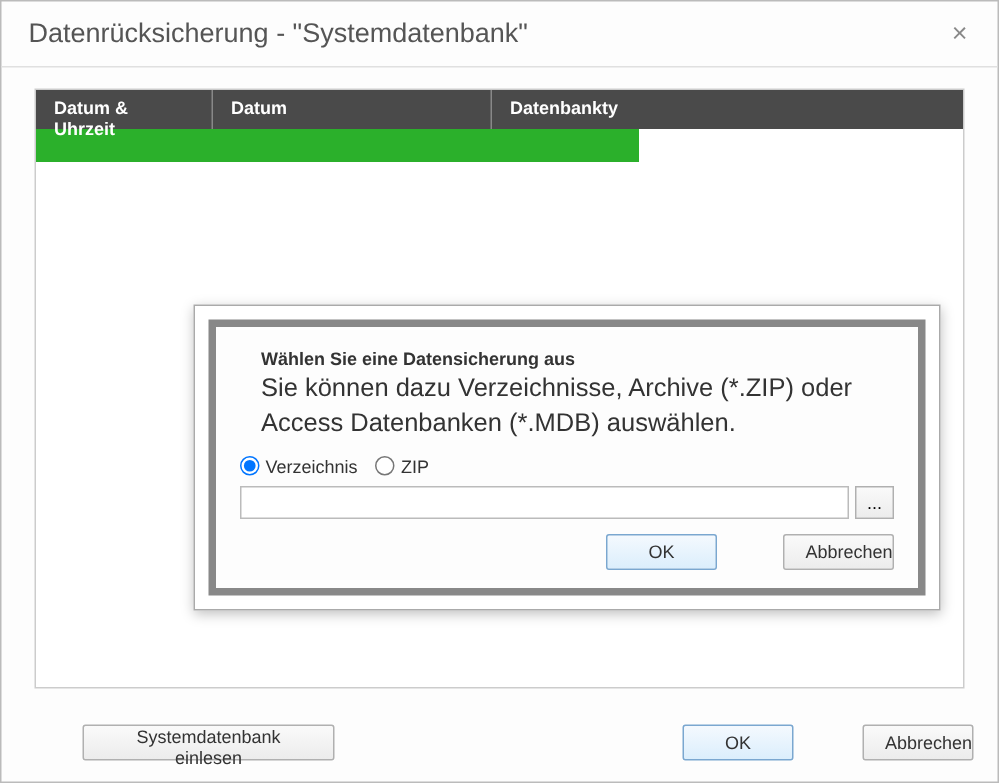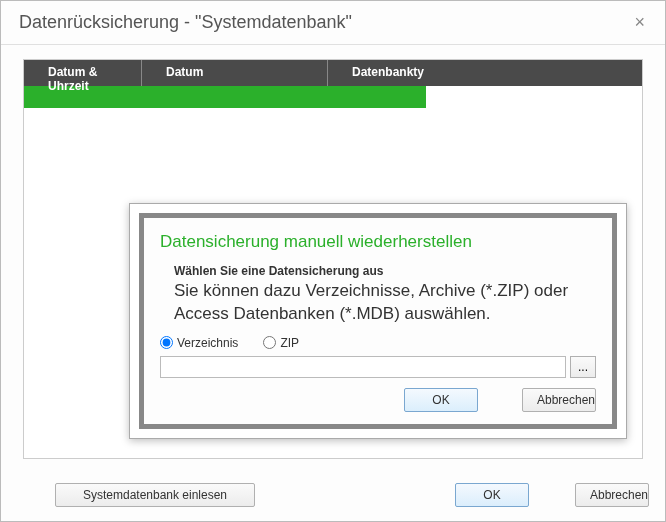--- a/index.html
+++ b/index.html
@@ -53,21 +53,21 @@
     background: #fff;
   }
   .thead {
     display: flex;
     background: #4a4a4a;
     color: #fff;
     font-weight: bold;
     height: 26px;
   }
   .thead .th {
-    padding: 5px 24px;
+    padding: 5px 12px;
     border-right: 1px solid #888;
     font-size: 12px;
   }
   .th.c1 { width: 118px; }
   .th.c2 { width: 186px; }
   .th.c3 { width: 98px; border-right: none; }
   .row-sel {
     height: 22px;
     background: #2bb02b;
     width: 402px;
@@ -87,21 +87,21 @@
     font-size: 12px;
     color: #333;
     cursor: pointer;
     padding: 0 14px;
     margin-left: 38px;
   }
   button.std.primary {
     background: linear-gradient(#f4f9fe, #dbeefc);
     border-color: #7aa7d0;
   }
-  button.std.wide { width: 200px; }
+  button.std.wide { width: 168px; }
   button.std.med { width: 74px; }
 
   
   .inner-dialog {
     position: absolute;
     top: 158px;
     left: 128px;
     width: 498px;
     background: #fff;
     border: 1px solid #aaa;
@@ -126,21 +126,21 @@
     margin-left: 14px;
   }
   .inner-dialog .instr-body {
     font-size: 17px;
     color: #333;
     margin: 2px 0 10px 14px;
     line-height: 1.35;
   }
   .radios {
     display: flex;
-    gap: 25px;
+    gap: 12px;
     margin-bottom: 6px;
     align-items: center;
   }
   .radios label {
     display: flex;
     align-items: center;
     gap: 4px;
     font-size: 12px;
     color: #333;
     cursor: pointer;
@@ -190,21 +190,20 @@
       <div class="thead">
         <div class="th c1">Datum &amp; Uhrzeit</div>
         <div class="th c2">Datum</div>
         <div class="th c3">Datenbankty</div>
       </div>
       <div class="row-sel"></div>
     </div>
 
     <div class="inner-dialog">
       <div class="frame">
-        <h2>Datensicherung manuell wiederherstellen</h2>
         <div class="instr-title">Wählen Sie eine Datensicherung aus</div>
         <div class="instr-body">Sie können dazu Verzeichnisse, Archive (*.ZIP) oder Access Datenbanken (*.MDB) auswählen.</div>
 
         <div class="radios">
           <label>
             <input type="radio" name="srctype" checked="" style="">
             <span>Verzeichnis</span>
           </label>
           <label>
             <input type="radio" name="srctype" style="">

